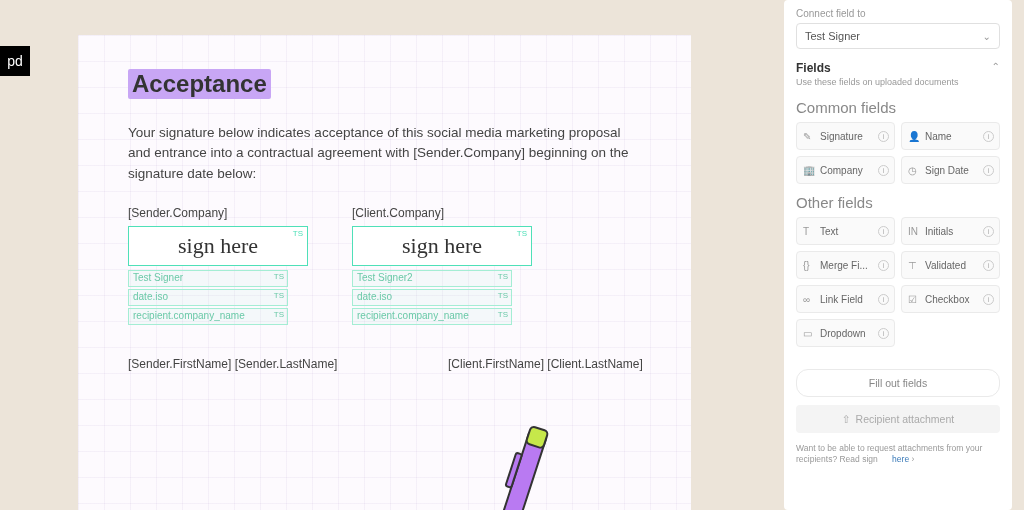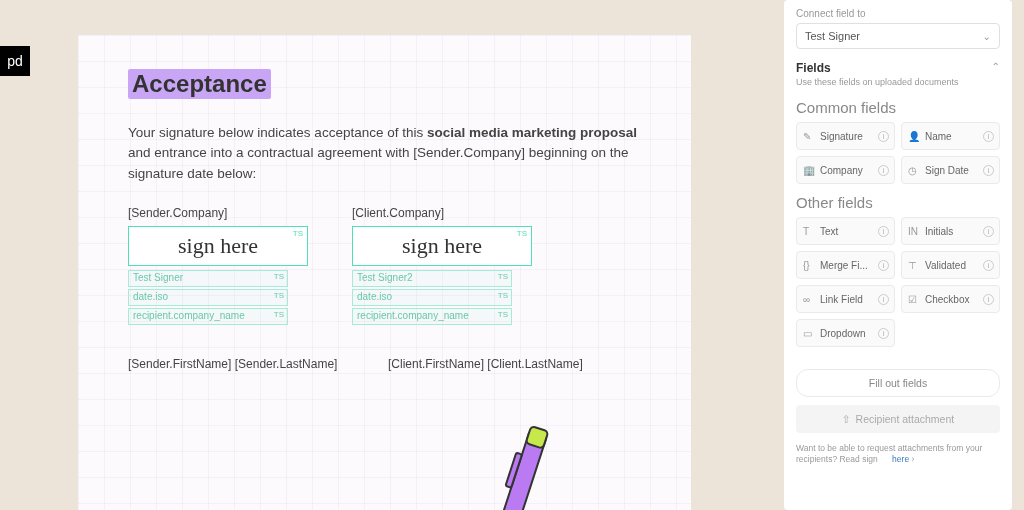--- a/index.html
+++ b/index.html
@@ -49,21 +49,21 @@
   padding: 1px 4px;
   border-radius: 2px;
   margin-bottom: 24px;
 }
 .intro {
   font-size: 13.5px;
   color: #444;
   line-height: 1.5;
   margin-bottom: 22px;
 }
-.intro .bold { font-weight: 700; }
+.intro .bold { font-weight: 400; }
 .sig-row { display: flex; gap: 24px; margin-bottom: 30px; }
 .sig-block { flex: 0 0 200px; }
 .sig-label {
   font-size: 12px;
   color: #444;
   margin-bottom: 6px;
 }
 .sign-box {
   width: 180px;
   height: 40px;
@@ -98,21 +98,21 @@
   margin-bottom: 2px;
 }
 .meta-field::after {
   content: "TS";
   position: absolute;
   right: 3px;
   top: 1px;
   font-size: 8px;
   color: #6bc9a8;
 }
-.name-row { display: flex; margin-bottom: 30px; align-items: flex-end; }
+.name-row { display: flex; gap: 60px; margin-bottom: 30px; align-items: flex-end; }
 .name-block { flex: 0 0 260px; font-size: 12px; color: #444; }
 .illustration {
   position: relative;
   width: 100%;
   height: 190px;
   margin-top: 10px;
 }
 .sidebar {
   position: absolute;
   right: 12px;

